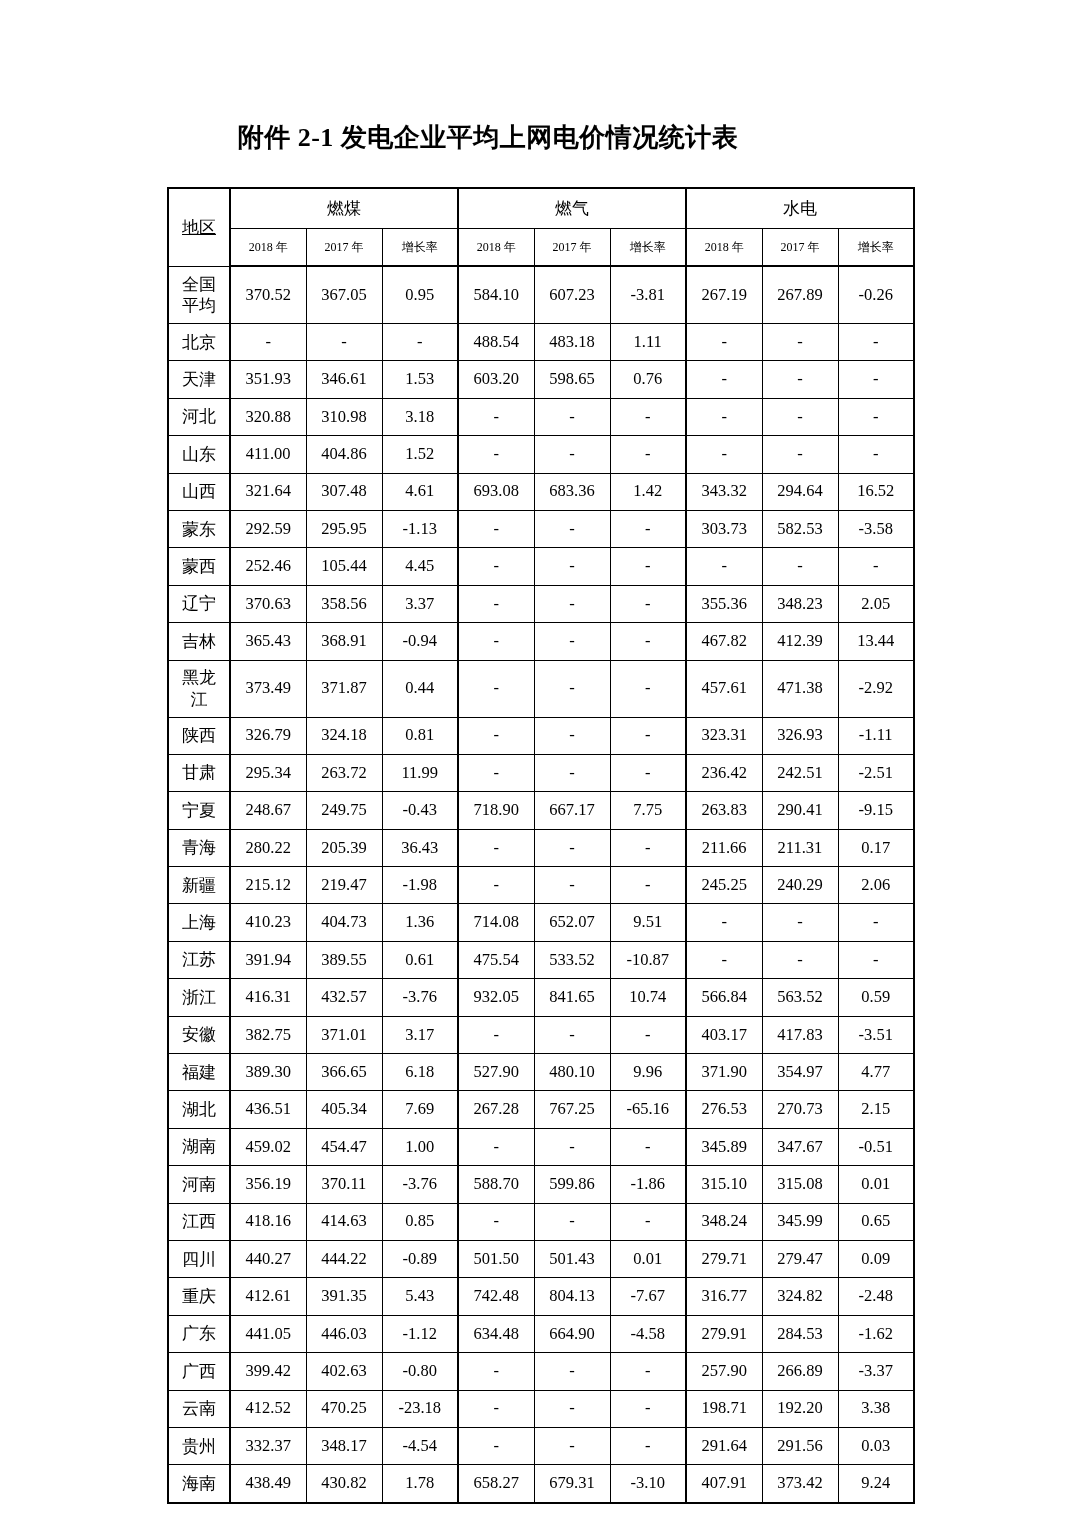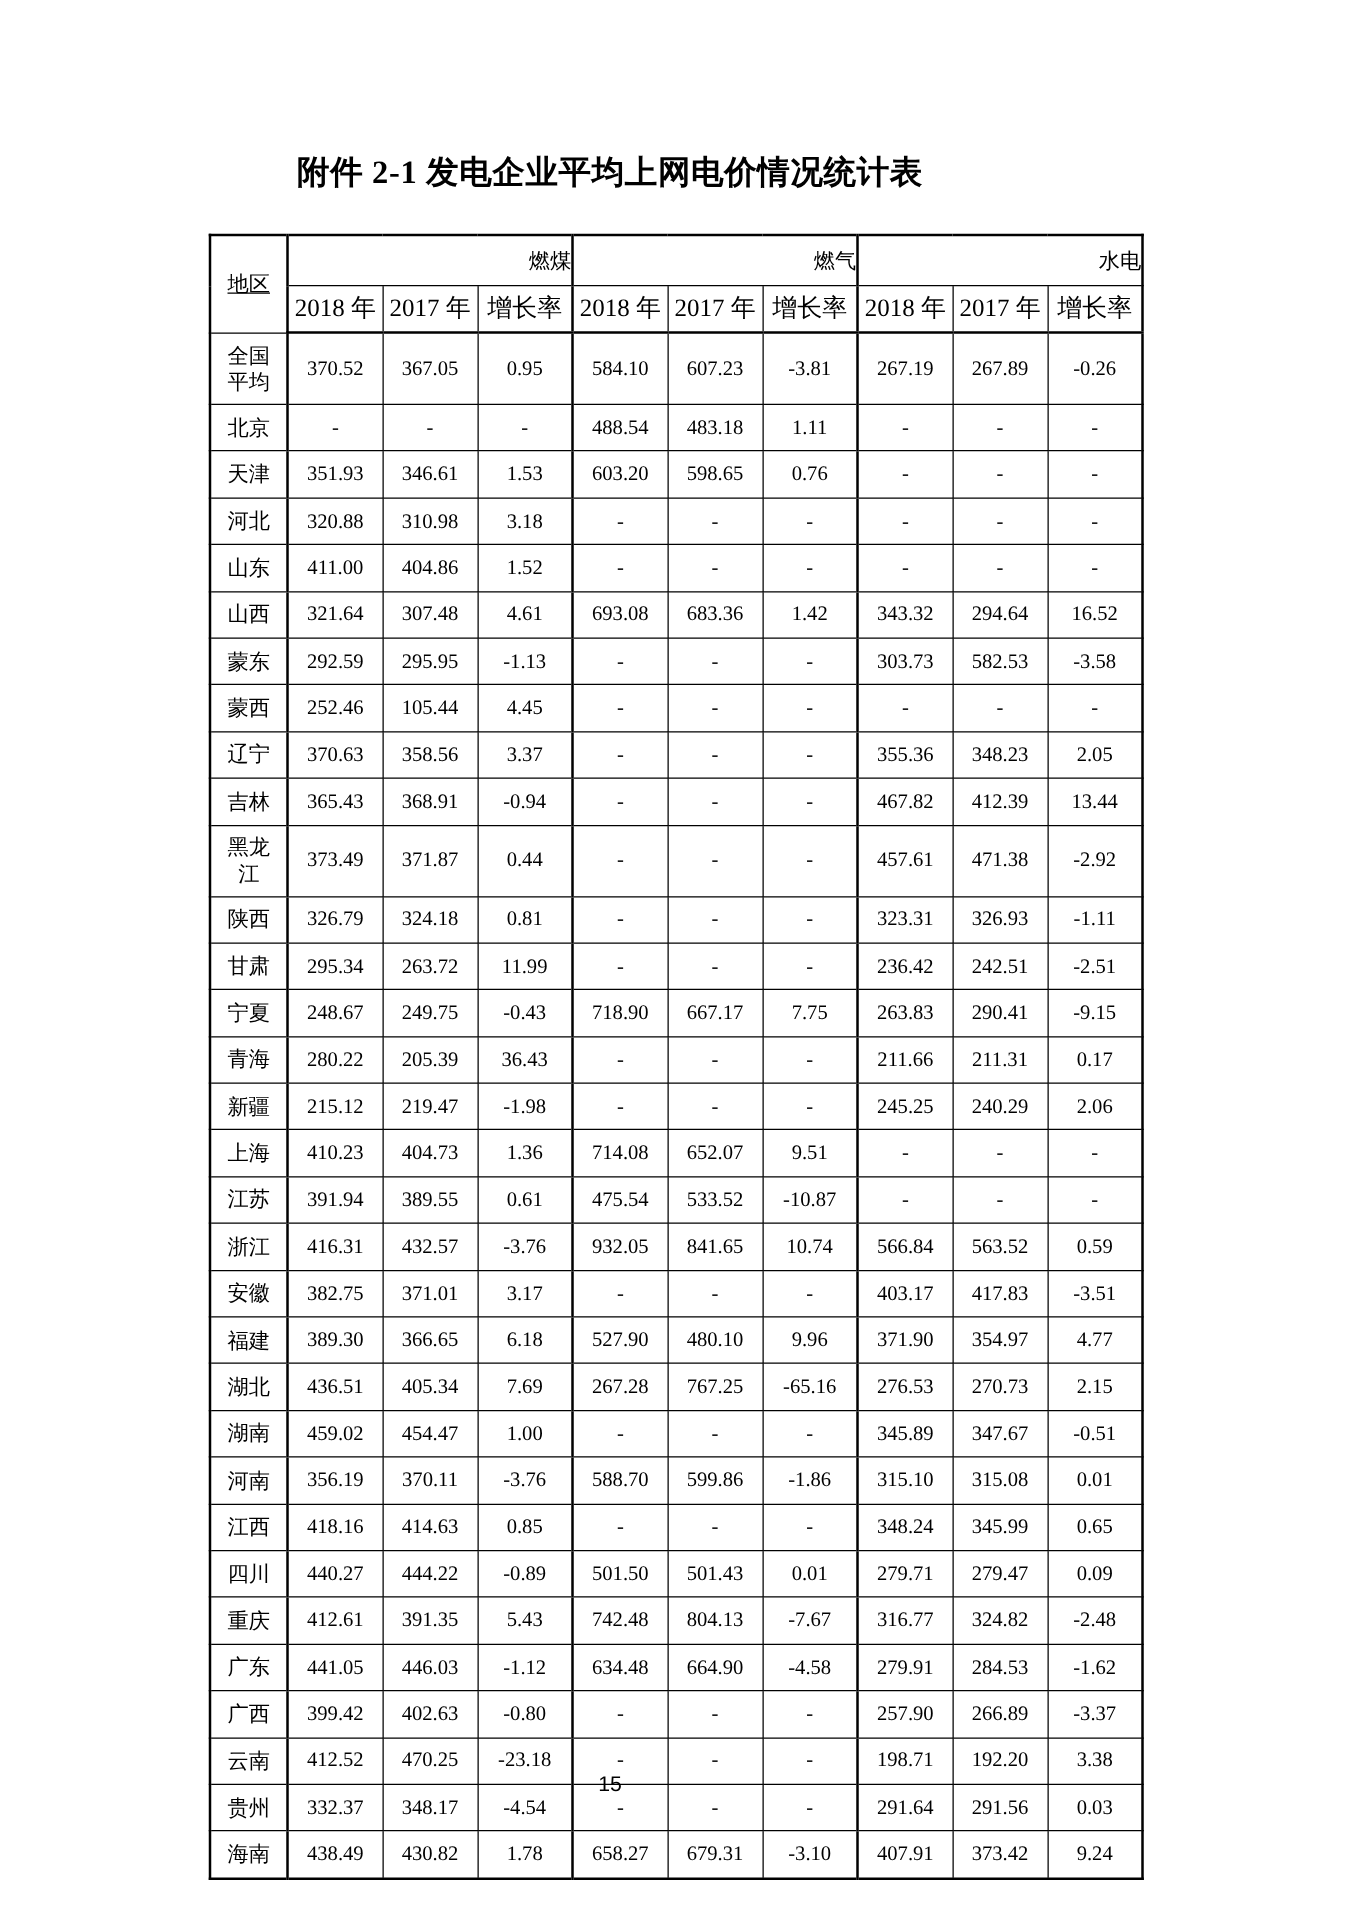--- a/index.html
+++ b/index.html
@@ -70,22 +70,22 @@
 
   
   table.stat { border-top: 2.2px solid #000; border-bottom: 2.2px solid #000;
                border-left: 2.2px solid #000; border-right: 2.2px solid #000; }
 
   
   .sep-left { border-left: 2.2px solid #000 !important; }
 
   
   .hdr-group td, .hdr-group th { height: 39px; font-size: 17px; }
-  .hdr-year td, .hdr-year th { height: 36px; font-size: 20px; margin-top: 20px; }
-  .hdr-group .grp { border-bottom: 1.6px solid #000; text-align: right; }
+  .hdr-year td, .hdr-year th { height: 36px; font-size: 12px; margin-top: 20px; }
+  .hdr-group .grp { border-bottom: 1.6px solid #000; }
 
   tr.hdr-year td { border-bottom: 2.2px solid #000; }
   tr.hdr-group td.region-head { border-bottom: none; text-decoration: underline; }
 
   .region-head { font-size: 17px; }
 
   
   tr.data td { height: 36.4px; }
   tr.data.tall td { height: 56px; }
 
@@ -526,15 +526,14 @@
             <td>679.31</td>
             <td>-3.10</td>
             <td class="sep-left">407.91</td>
             <td>373.42</td>
             <td>9.24</td>
           </tr>
         </tbody>
     </table>
   </div>
 
-  <div class="page-num">15</div>
 
 </div>
 
 </body></html>

